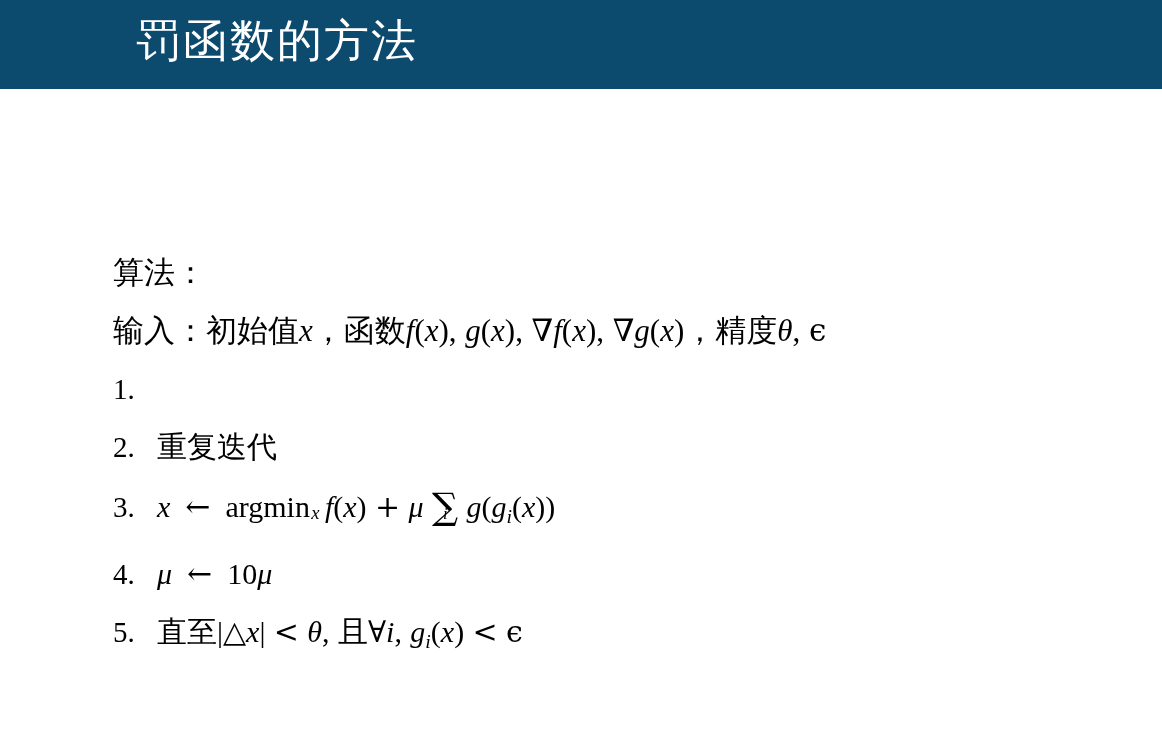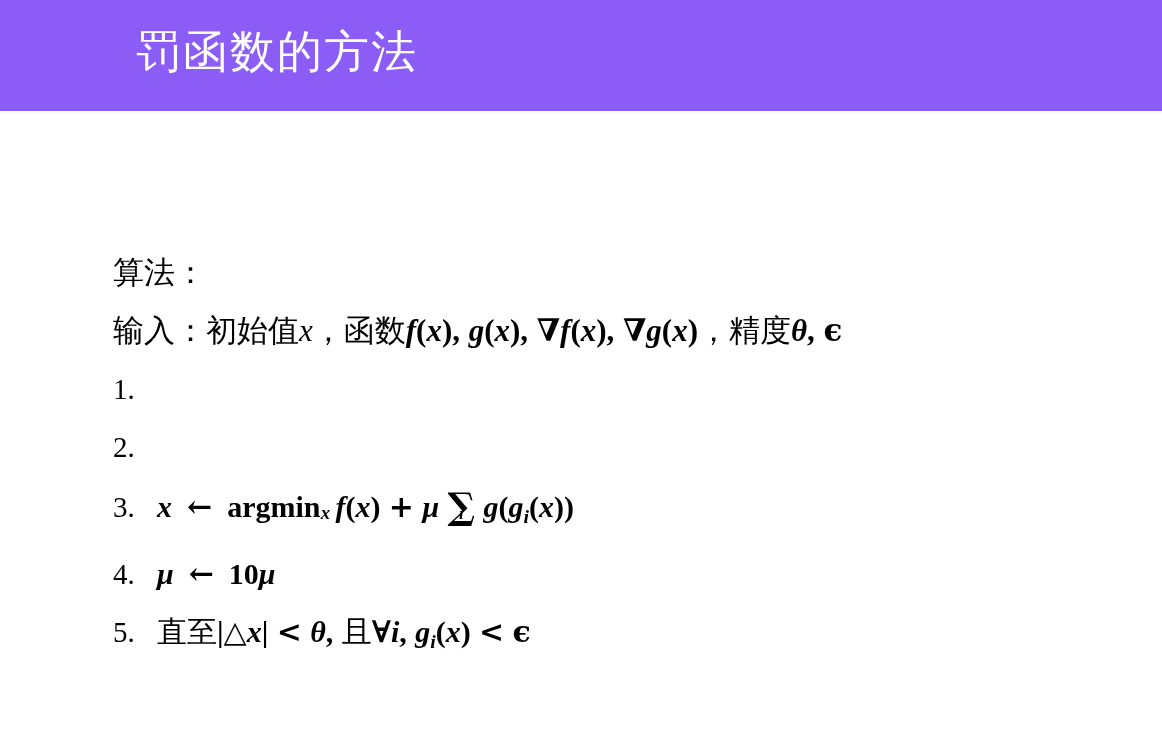--- a/index.html
+++ b/index.html
@@ -17,22 +17,22 @@
   .slide {
     position: absolute;
     inset: 0;
     background: #ffffff;
   }
   .title-bar {
     position: absolute;
     left: 0;
     top: 0;
     width: 1162px;
-    height: 111px;
-    background: #8b5cf6;
+    height: 89px;
+    background: #0c4a6e;
     display: flex;
     align-items: center;
   }
   .slide-title {
     color: #ffffff;
     font-family: "Liberation Serif", serif;
     font-size: 45px;
     font-weight: normal;
     letter-spacing: 2px;
     margin-left: 136px;
@@ -78,21 +78,20 @@
   .num-body {
     font-family: "DejaVu Serif", serif;
   }
   i.mi {
     font-family: "Liberation Serif", serif;
     font-style: italic;
   }
   span.mr {
     font-family: "Liberation Serif", serif;
     font-style: normal;
-    font-weight: bold;
   }
   span.op {
     font-family: "DejaVu Serif", serif;
     font-style: normal;
   }
   sup.star {
     font-size: 0.68em;
     vertical-align: super;
     font-family: "Liberation Serif", serif;
   }
@@ -160,20 +159,21 @@
         <span>输入：初始值</span><i class="mi">x</i><span>，函数</span><span class="mr"><i class="mi">f</i>(<i class="mi">x</i>),<span class="sp"></span><i class="mi">g</i>(<i class="mi">x</i>),<span class="sp"></span><span class="op">∇</span><i class="mi">f</i>(<i class="mi">x</i>),<span class="sp"></span><span class="op">∇</span><i class="mi">g</i>(<i class="mi">x</i>)</span><span>，精度</span><span class="mr"><i class="mi">θ</i>,<span class="sp"></span><span class="op">ϵ</span></span>
       </div>
 
 
       <div class="num-line">
         <span class="num">1.</span>
       </div>
 
       <div class="num-line">
         <span class="num">2.</span>
+        <span class="num-body">重复迭代</span>
       </div>
 
       <div class="num-line">
         <span class="num">3.</span>
         <span class="num-body"><span class="mr"><i class="mi">x</i><span class="sp2"></span><span class="op">←</span><span class="sp2"></span><span class="argmin-wrap">argmin<span class="argmin-sub">x</span></span><span class="sp2"></span><i class="mi">f</i>(<i class="mi">x</i>)<span class="sp"></span><span class="op">+</span><span class="sp"></span><i class="mi">μ</i><span class="sp"></span><span class="sum-wrap"><span class="bigsum">∑</span><span class="sum-sub">i</span></span><span class="sp"></span><i class="mi">g</i>(<i class="mi">g</i><sub class="sb">i</sub>(<i class="mi">x</i>))</span></span>
       </div>
 
       <div class="num-line">
         <span class="num">4.</span>
         <span class="num-body"><span class="mr"><i class="mi">μ</i><span class="sp2"></span><span class="op">←</span><span class="sp2"></span>10<i class="mi">μ</i></span></span>

